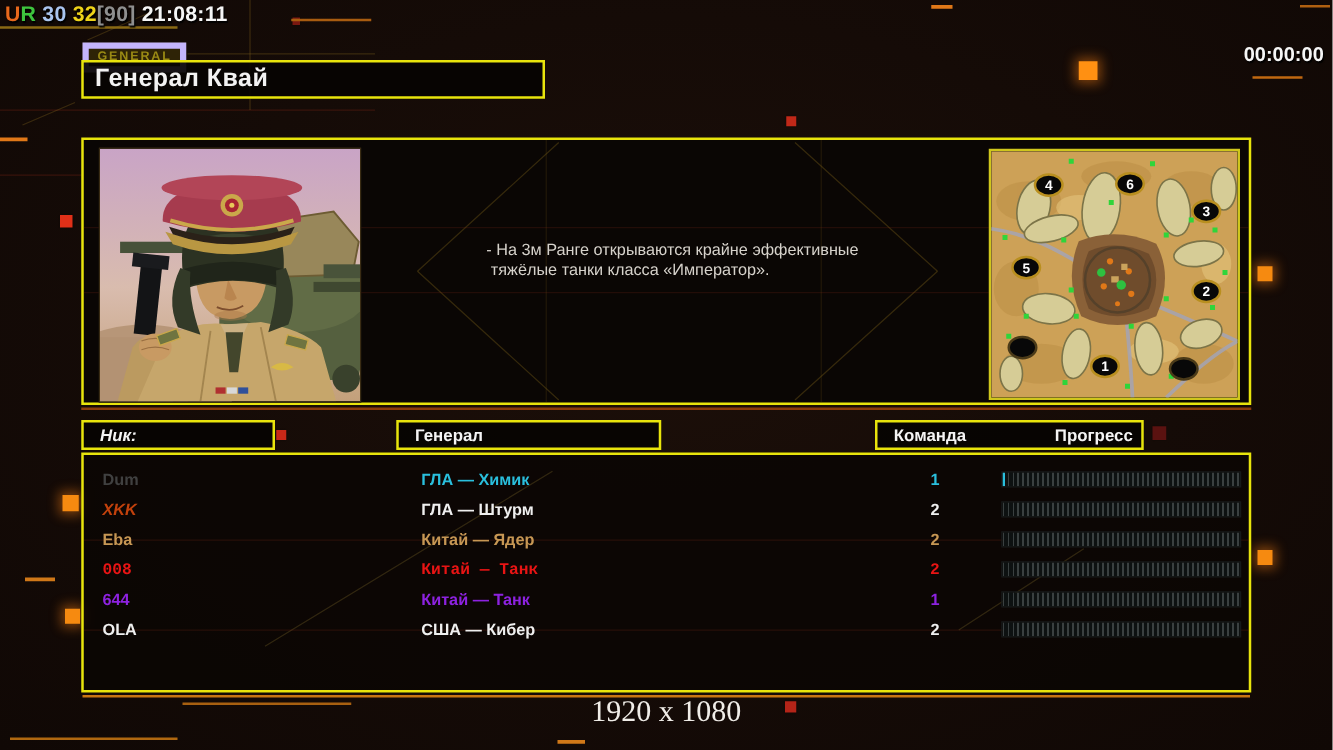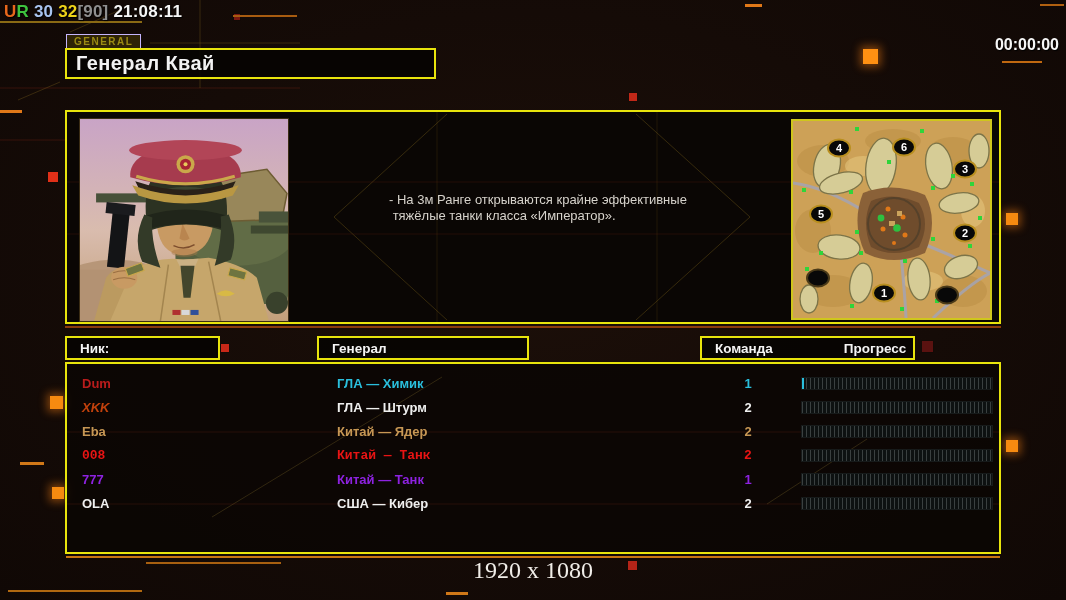--- a/index.html
+++ b/index.html
@@ -13,40 +13,40 @@
   .circuit{position:absolute;inset:0;z-index:0;pointer-events:none;}
   .deco{position:absolute;z-index:1;pointer-events:none;}
   .sq{box-shadow:0 0 1px rgba(0,0,0,.4);}
   .sq.glow{box-shadow:0 0 9px 3px rgba(255,130,20,.45);}
   
   .statusbar-left{position:absolute;left:4px;top:2px;z-index:3;font-size:17px;font-weight:bold;white-space:pre;letter-spacing:.2px;}
   .statusbar-left span{text-shadow:1px 1px 1px #000;}
   .statusbar-right{position:absolute;right:7px;top:2px;z-index:3;font-size:16px;font-weight:bold;color:#f6f6f6;text-shadow:1px 1px 1px #000;margin-top:34px;}
   .status-underline{position:absolute;left:0;top:21px;width:142px;height:2px;background:#8a6a14;z-index:2;}
   
-  .tab{position:absolute;left:66px;top:34px;z-index:3;background:#2e2306;border:1px solid #c4b5fd;
+  .tab{position:absolute;left:66px;top:34px;z-index:3;background:#2e2306;border:5px solid #c4b5fd;
        color:#9a8a14;font-size:10px;font-weight:bold;letter-spacing:1.5px;padding:1px 7px 2px 7px;}
   .title-box{position:absolute;left:65px;top:48px;width:371px;height:31px;z-index:3;background:rgba(6,4,2,.92);
        border:2px solid #e8e40c;display:flex;align-items:center;box-sizing:border-box;}
   .title-box .t{color:#f2f2f2;font-size:20px;font-weight:bold;padding-left:9px;letter-spacing:.4px;}
   
   .main-panel{position:absolute;left:65px;top:110px;width:936px;height:214px;z-index:2;background:#0a0604;
        border:2px solid #e8e40c;box-sizing:border-box;}
   .main-panel:after{content:"";position:absolute;left:-2px;right:-2px;bottom:-6px;height:2px;background:#8a3c0c;}
   .panel-circuit{position:absolute;inset:0;width:100%;height:100%;}
   .portrait{position:absolute;left:12px;top:6px;width:208px;height:202px;background:#000;border:1px solid #3a2c14;}
   .portrait svg{display:block;width:100%;height:100%;}
   .briefing{position:absolute;left:322px;top:48px;width:345px;color:#d6d2cb;font-size:13px;line-height:16px;white-space:pre-wrap;}
   .briefing p{margin:0 0 16px 0;}
   .minimap{position:absolute;left:724px;top:7px;width:201px;height:201px;border:2px solid #cfc61c;box-sizing:border-box;background:#000;}
   .minimap svg{display:block;width:197px;height:197px;}
   
   .colhead{position:absolute;top:336px;height:24px;z-index:3;background:rgba(6,4,2,.92);border:2px solid #e8e40c;
        box-sizing:border-box;display:flex;align-items:center;color:#f4f4f4;font-size:13.5px;font-weight:bold;}
-  .colhead.nick{left:65px;width:155px;}
+  .colhead.nick{left:65px;width:155px;font-style:italic;}
   .colhead.general{left:317px;width:212px;}
   .colhead.teamprog{left:700px;width:215px;gap:38px;}
   .colhead .lbl{padding-left:13px;}
   .colhead.teamprog .lbl2{padding-left:33px;}
   
   .table-panel{position:absolute;left:65px;top:362px;width:936px;height:192px;z-index:2;background:rgba(10,6,4,.85);
        border:2px solid #e8e40c;box-sizing:border-box;}
   .row{position:absolute;left:0;width:100%;height:24px;font-size:13px;font-weight:bold;}
   .row .nick{position:absolute;left:15px;top:4px;}
   .row .gen{position:absolute;left:270px;top:4px;}
@@ -342,21 +342,21 @@
       <line x1="145" y1="153" x2="375" y2="13"></line>
       <line x1="700" y1="140" x2="800" y2="75"></line>
     </g>
     <g stroke="rgba(150,50,30,.2)" stroke-width="1">
       <line x1="0" y1="68" x2="932" y2="68"></line>
       <line x1="0" y1="140" x2="932" y2="140"></line>
     </g>
   </svg>
 
   <div class="row r0">
-    <span class="nick" style="color: #b91c1c;">Dum</span>
+    <span class="nick" style="color: #404040;">Dum</span>
     <span class="gen" style="color: rgb(42, 191, 221);">ГЛА — Химик</span>
     <span class="team" style="color: rgb(42, 191, 221);">1</span>
     <div class="bar">
         <div class="fill" style="background: rgb(42, 191, 221); width: 1%;"></div>
       </div>
   </div>
   <div class="row r1">
     <span class="nick" style="color: #c2410c; font-style: italic;">XKK</span>
     <span class="gen" style="color: rgb(239, 239, 239);">ГЛА — Штурм</span>
     <span class="team" style="color: rgb(239, 239, 239);">2</span>
@@ -374,21 +374,21 @@
   </div>
   <div class="row r3">
     <span class="nick" style="color: rgb(232, 20, 20);">008</span>
     <span class="gen" style="color: rgb(232, 20, 20);">Китай — Танк</span>
     <span class="team" style="color: rgb(232, 20, 20);">2</span>
     <div class="bar">
         <div class="fill" style="background: rgb(232, 20, 20); width: 0%;"></div>
       </div>
   </div>
   <div class="row r4">
-    <span class="nick" style="color: rgb(141, 34, 224);">777</span>
+    <span class="nick" style="color: rgb(141, 34, 224);">644</span>
     <span class="gen" style="color: rgb(141, 34, 224);">Китай — Танк</span>
     <span class="team" style="color: rgb(141, 34, 224);">1</span>
     <div class="bar">
         <div class="fill" style="background: rgb(141, 34, 224); width: 0%;"></div>
       </div>
   </div>
   <div class="row r5">
     <span class="nick" style="color: rgb(239, 239, 239);">OLA</span>
     <span class="gen" style="color: rgb(239, 239, 239);">США — Кибер</span>
     <span class="team" style="color: rgb(239, 239, 239);">2</span>

